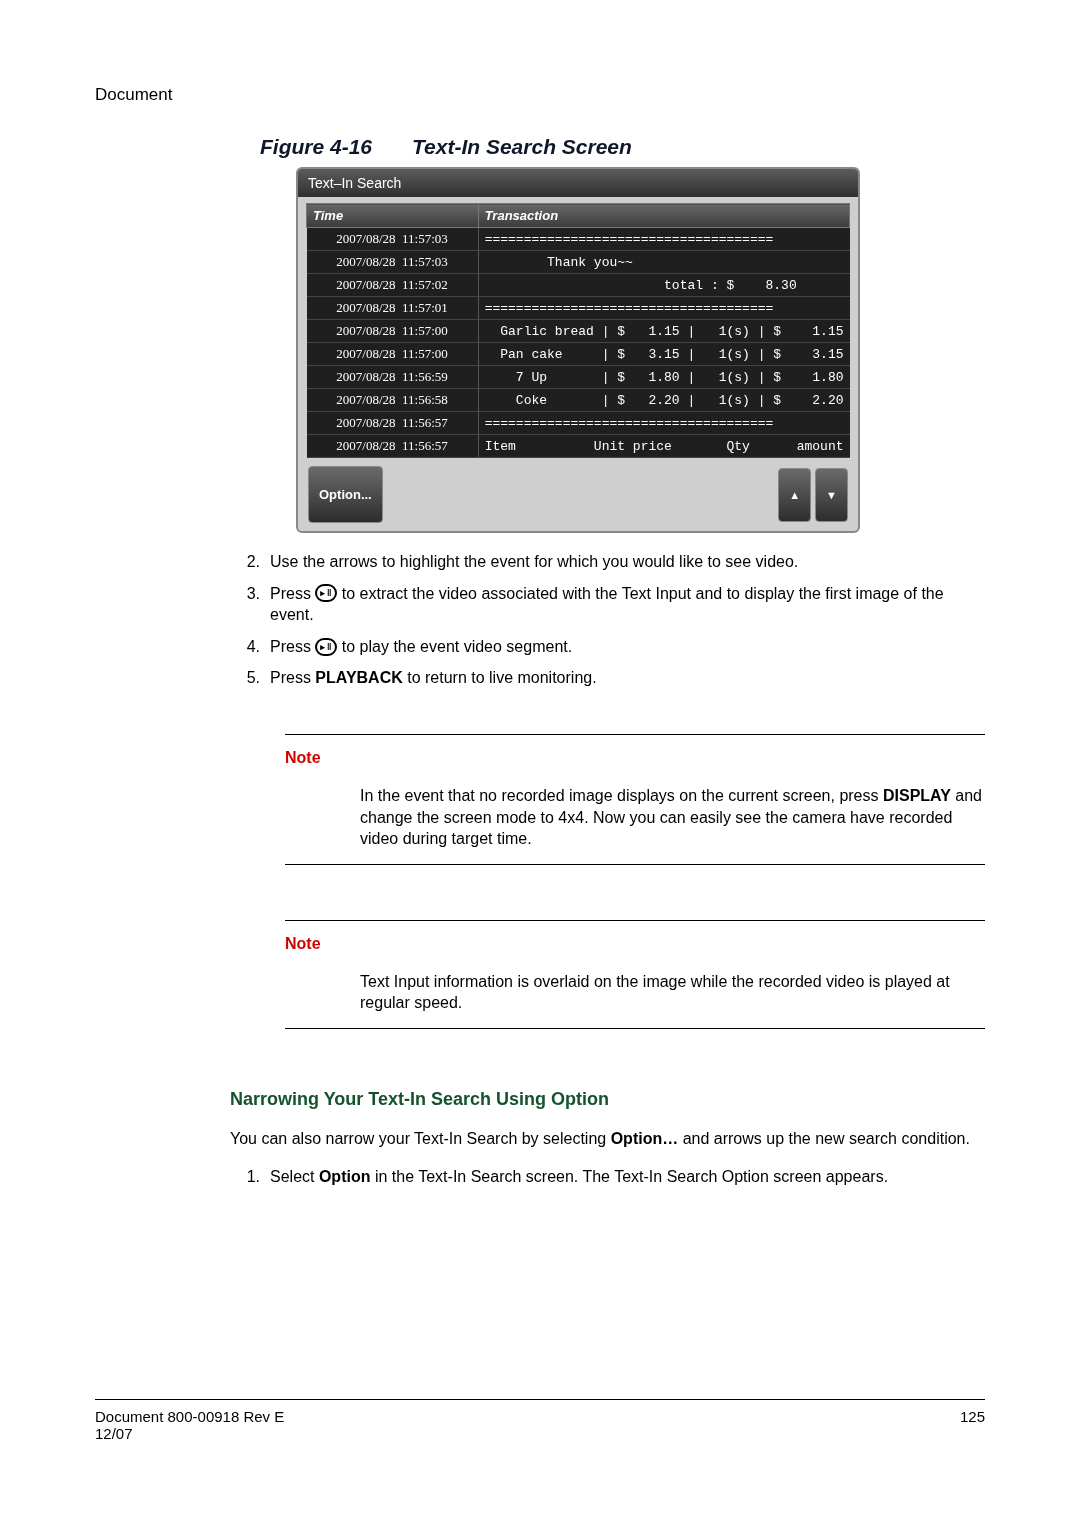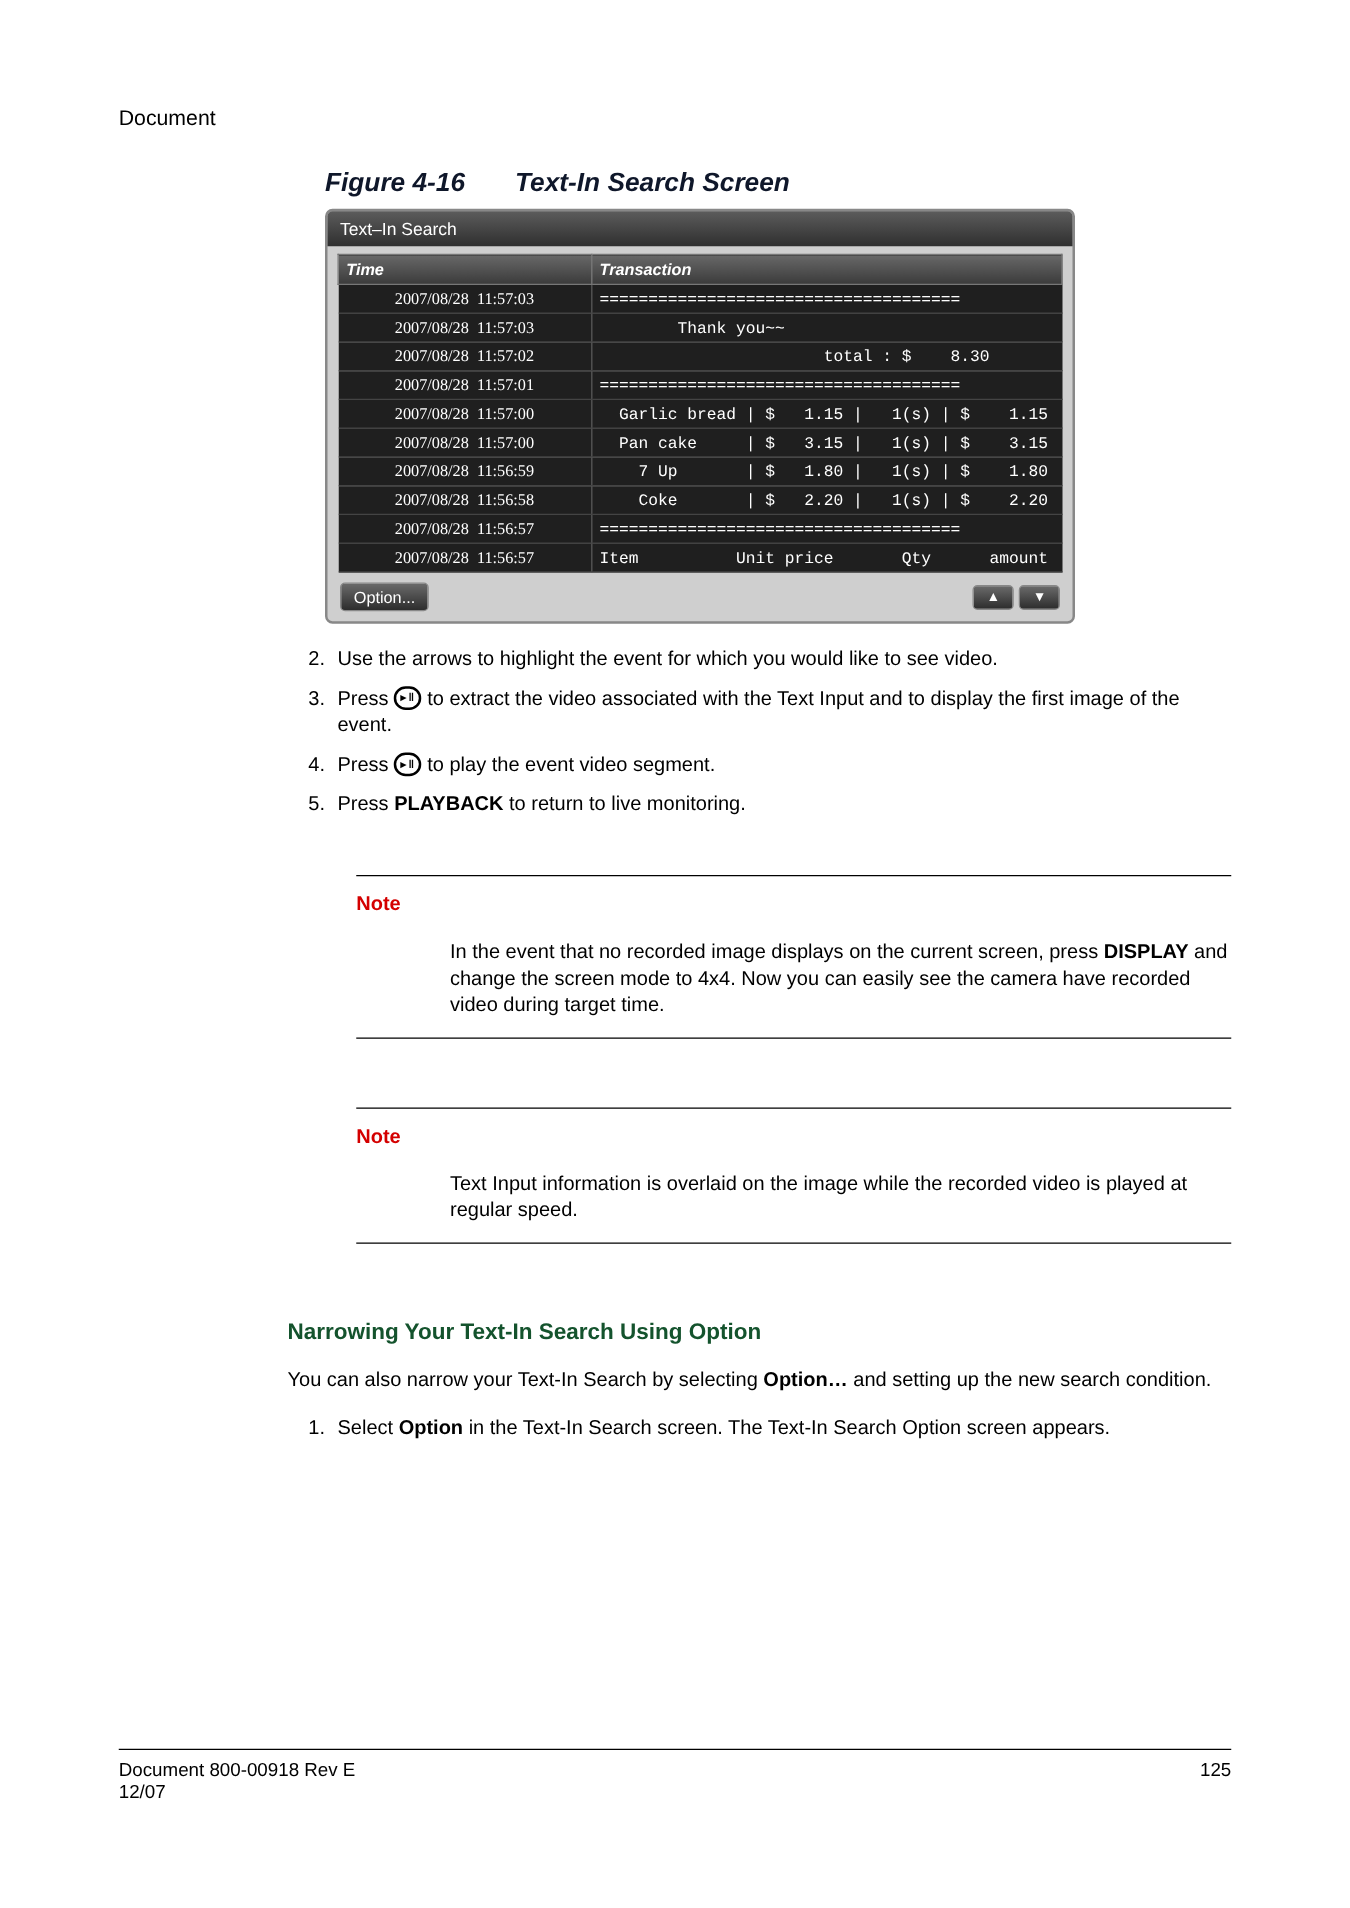--- a/index.html
+++ b/index.html
@@ -35,20 +35,21 @@
   .shot-wrap {
     margin-left: 165px;
     width: 600px;
     margin-bottom: 18px;
   }
   .shot {
     border: 2px solid #888;
     border-radius: 6px;
     background: #cfcfcf;
     padding-bottom: 8px;
+    margin-left: 36px;
   }
   .shot-title {
     background: linear-gradient(#5c5c5c,#2f2f2f);
     color: #fff;
     font-family: Verdana, Arial, sans-serif;
     font-size: 14px;
     padding: 6px 10px;
     border-top-left-radius: 4px;
     border-top-right-radius: 4px;
   }
@@ -87,24 +88,24 @@
     display:flex;
     justify-content: space-between;
     align-items: center;
     padding: 4px 10px 0 10px;
   }
   .btn {
     background: linear-gradient(#6a6a6a,#2d2d2d);
     color:#fff;
     border: 1px solid #888;
     border-radius: 4px;
-    padding: 3px 10px;
+    padding: 20px 10px;
     font-size: 13px;
     font-family: Verdana, Arial, sans-serif;
-    font-weight: normal;
+    font-weight: bold;
     display:inline-flex;
     align-items:center;
     gap:4px;
   }
   .btn.light {
     background: linear-gradient(#f5f5f5,#cfcfcf);
     color:#000;
   }
   .arrow-btns { display:flex; gap:4px; }
   .close-row { text-align:right; padding: 6px 10px 0 0;}
@@ -293,21 +294,21 @@
   </div>
 
   <div class="note-block" style="margin-top:55px">
     <div class="note-label">Note</div>
     <div class="note-text">Text Input information is overlaid on the image while the recorded video is played at regular speed.</div>
   </div>
 
   <div class="subheading">Narrowing Your Text-In Search Using Option</div>
 
   <p class="para">
-    <span>You can also narrow your Text-In Search by selecting </span><b>Option…</b><span> and setting up the new search condition.</span>
+    <span>You can also narrow your Text-In Search by selecting </span><b>Option…</b><span> and arrows up the new search condition.</span>
   </p>
 
   <ol class="procedure" style="counter-reset:step 0">
     <li>
         <span class="num">1.</span>
       <span class="txt">
         <span>Select </span><b>Option</b><span> in the Text-In Search screen. The Text-In Search Option screen appears.</span>
       </span>
       </li>
   </ol>

